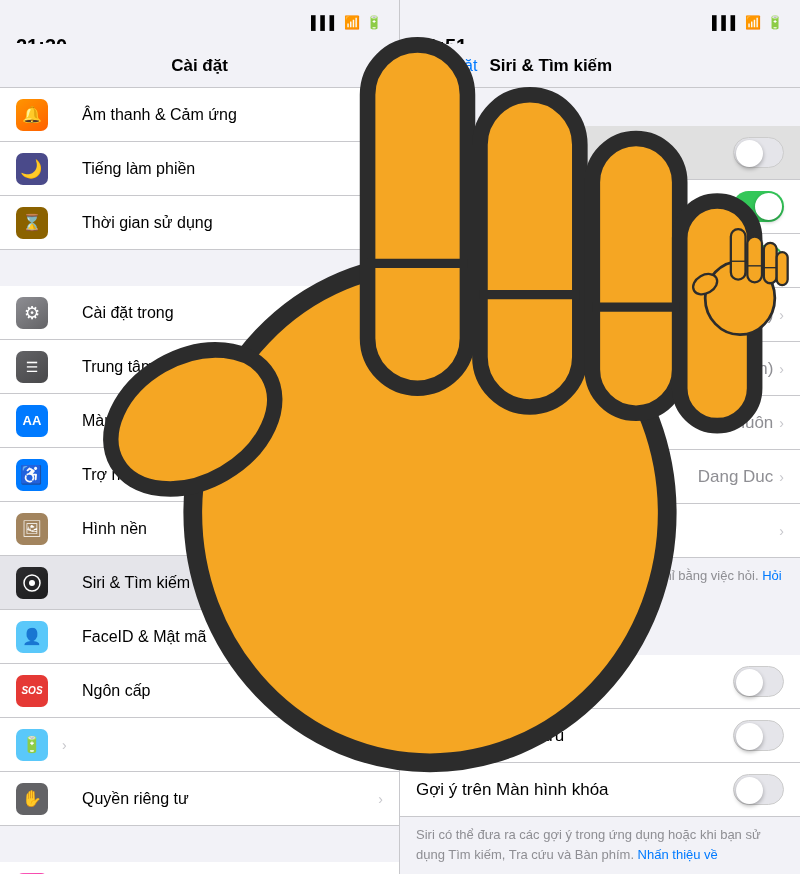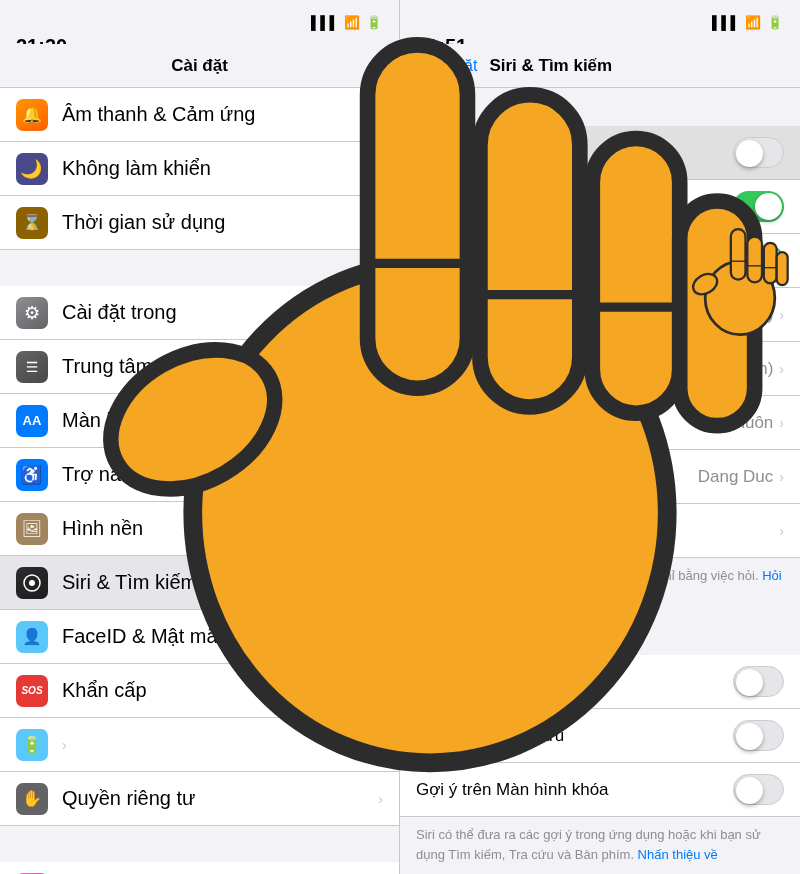--- a/index.html
+++ b/index.html
@@ -86,22 +86,23 @@
       border-radius: 7px;
       margin-right: 14px;
       display: flex;
       align-items: center;
       justify-content: center;
       flex-shrink: 0;
     }
 
     .settings-item-label {
       flex: 1;
-      font-size: 20px;
+      font-size: 16px;
       color: #000;
+      margin-left: 20px;
     }
 
     .settings-item-chevron {
       color: #c7c7cc;
       font-size: 14px;
     }
 
     .section-gap {
       height: 36px;
       background: #f2f2f7;
@@ -307,21 +308,21 @@
           <span style="color:white;font-size:16px;">🔔</span>
         </div>
         <span class="settings-item-label">Âm thanh &amp; Cảm ứng</span>
         <span class="settings-item-chevron">›</span>
       </div>
 
       <div class="settings-item">
         <div class="settings-item-icon icon-purple" style="background:#4a4a8a;">
           <span style="color:white;font-size:18px;">🌙</span>
         </div>
-        <span class="settings-item-label">Không làm khiển</span>
+        <span class="settings-item-label">Tiếng làm phiền</span>
         <span class="settings-item-chevron">›</span>
       </div>
 
       <div class="settings-item">
         <div class="settings-item-icon" style="background:#8b6200;">
           <span style="color:white;font-size:16px;">⌛</span>
         </div>
         <span class="settings-item-label">Thời gian sử dụng</span>
         <span class="settings-item-chevron">›</span>
       </div>
@@ -384,21 +385,21 @@
           <span style="color:white;font-size:16px;">👤</span>
         </div>
         <span class="settings-item-label">FaceID &amp; Mật mã</span>
         <span class="settings-item-chevron">›</span>
       </div>
 
       <div class="settings-item">
         <div class="settings-item-icon" style="background:#e53935;border-radius:7px;">
           <span style="color:white;font-size:10px;font-weight:700;font-style:italic;">SOS</span>
         </div>
-        <span class="settings-item-label">Khẩn cấp</span>
+        <span class="settings-item-label">Ngôn cấp</span>
         <span class="settings-item-chevron">›</span>
       </div>
 
       <div class="settings-item">
         <div class="settings-item-icon" style="background:#5ac8fa;">
           <span style="color:white;font-size:16px;">🔋</span>
         </div>
         <span class="settings-item-chevron">›</span>
       </div>
 

